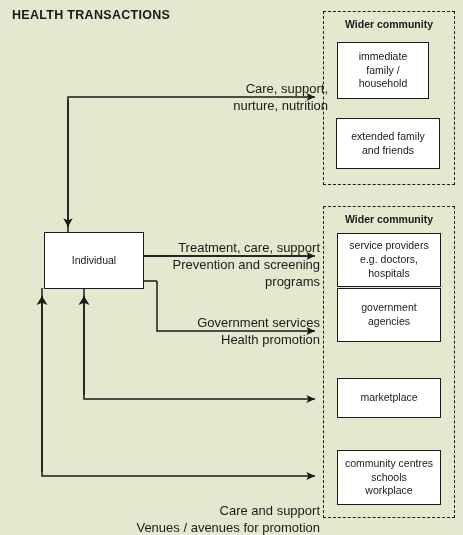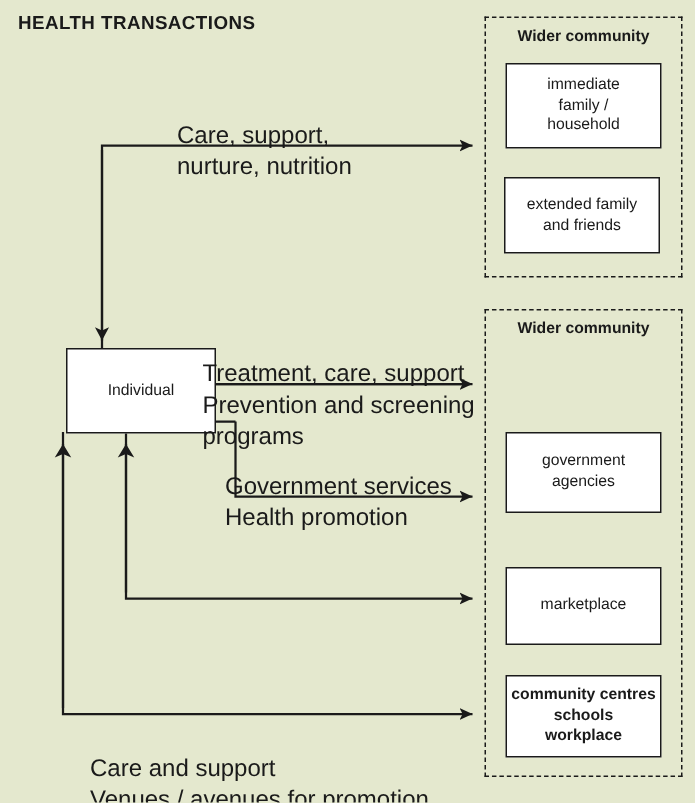--- a/index.html
+++ b/index.html
@@ -59,22 +59,22 @@
     align-items: center;
     justify-content: center;
     text-align: center;
     font-size: 10.5px;
     line-height: 1.32;
     color: #1a1a1a;
     white-space: pre-line;
   }
   .edge-label {
     position: absolute;
-    text-align: left;
-    font-size: 16px;
+    text-align: right;
+    font-size: 13px;
     line-height: 1.3;
     color: #1a1a1a;
     white-space: pre-line;
     pointer-events: none;
   }
 </style>
 </head>
 <body>
 
 <div id="stage">
@@ -124,38 +124,41 @@
         <path d="M42,472 L42,296" marker-end="url(#ah-u)"></path>
       </g>
 
     </g>
   </svg>
 
   <div class="group" style="left:323px; top:11px; width:132px; height:174px;">
     <div class="group-title" style="top:6px;">Wider community</div>
   </div>
 
-  <div class="node" style="left:337px; top:42px; width:104px; height:57px;">immediate
+  <div class="node" style="left:337px; top:42px; width:92px; height:57px;">immediate
 family /
 household</div>
 
   <div class="node" style="left:336px; top:118px; width:104px; height:51px;">extended family
 and friends</div>
 
   <div class="group" style="left:323px; top:206px; width:132px; height:312px;">
     <div class="group-title" style="top:6px;">Wider community</div>
   </div>
 
+  <div class="node" style="left:337px; top:233px; width:104px; height:54px;">service providers
+e.g. doctors,
+hospitals</div>
 
   <div class="node" style="left:337px; top:288px; width:104px; height:54px;">government
 agencies</div>
 
-  <div class="node" style="left:337px; top:378px; width:104px; height:52px;">marketplace</div>
+  <div class="node" style="left:337px; top:378px; width:104px; height:40px;">marketplace</div>
 
-  <div class="node" style="left:337px; top:450px; width:104px; height:55px;font-weight:bold;">community centres
+  <div class="node" style="left:337px; top:450px; width:104px; height:55px;">community centres
 schools
 workplace</div>
 
   <div class="node" style="left:8px; top:232px; width:100px; height:57px;margin-left:36px;">Individual</div>
 
   <div class="edge-label" style="left:118px; top:81px; width:210px;">Care, support,
 nurture, nutrition</div>
 
   <div class="edge-label" style="left:135px; top:240px; width:185px;">Treatment, care, support
 Prevention and screening

